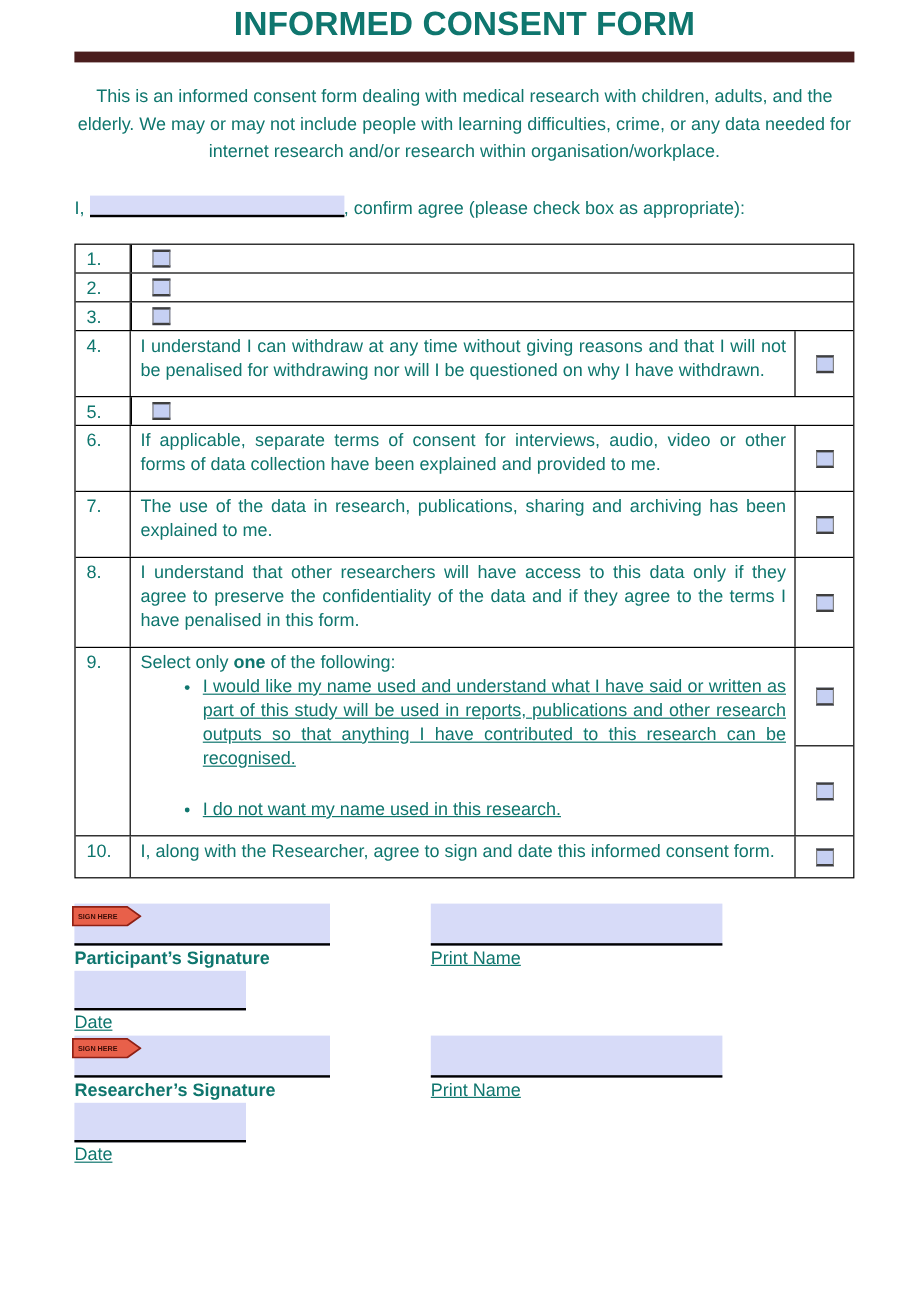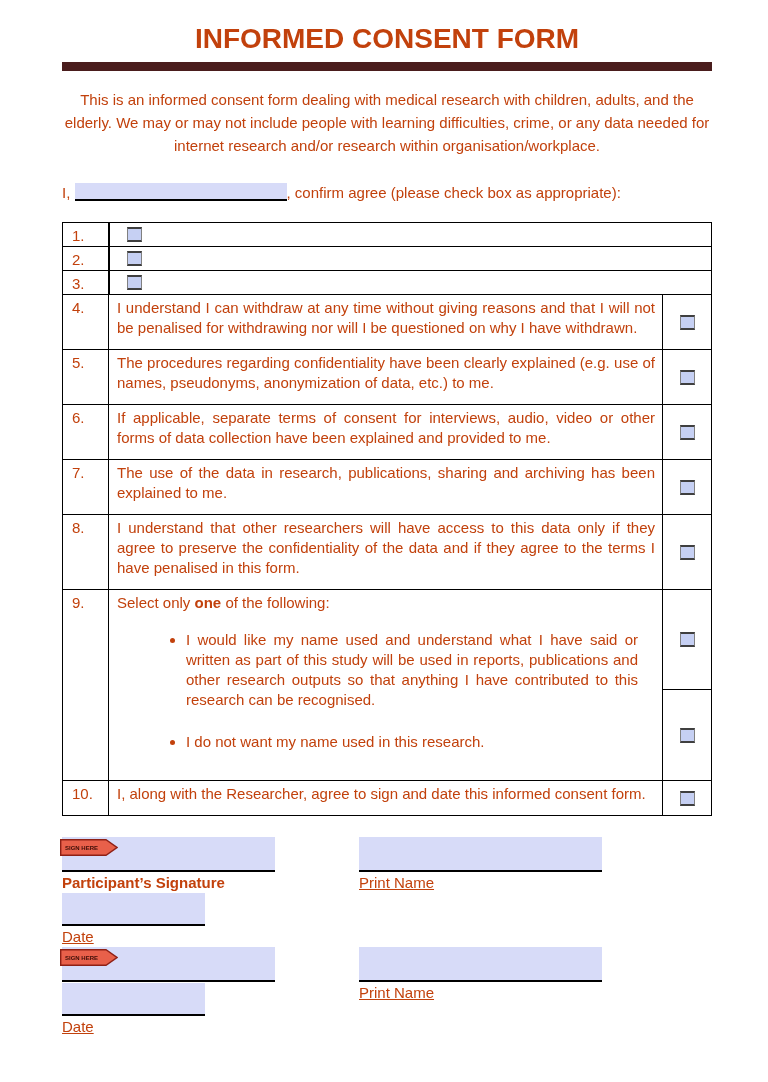--- a/index.html
+++ b/index.html
@@ -1,19 +1,19 @@
 <!DOCTYPE html>
 <html><head>
 <meta charset="utf-8">
 <style>
   html,body { margin:0; padding:0; background:#ffffff; }
   .page {
-    width:768px; min-height:1082px; background:#fff; color:#c2410c;
+    width:768px; min-height:1082px; background:#fff; color:#0f766e;
     font-family:"Liberation Sans", sans-serif; font-size:15px;
-    box-sizing:border-box; padding-top:21px; overflow:hidden;
+    box-sizing:border-box; padding-top:2px; overflow:hidden;
   }
   .content { margin-left:62px; width:650px; }
 
   .doc-title { text-align:center; font-weight:bold; font-size:28px; margin:2px 0 7px 0; }
   .title-bar { height:9px; background:#4a1d1d; margin-bottom:17px; }
 
   .intro { text-align:center; line-height:23px; margin:0 auto 25px auto; width:650px; }
 
   .consent-line { margin:0 0 19px 0; line-height:21px; }
   .blank {
@@ -38,21 +38,21 @@
     display:flex; align-items:center; justify-content:center;
   }
   .cell-cb.split { flex-direction:column; align-items:stretch; justify-content:stretch; }
   .cb-sub { flex:1; display:flex; align-items:center; justify-content:center; }
   .cb-sub.first { flex:1.1; border-bottom:1.6px solid #000; }
   .checkbox {
     width:15px; height:15px; box-sizing:border-box;
     background:#c6d0f3; border:1px solid #808080;
     border-top:2px solid #3f3f3f; border-bottom:2px solid #3f3f3f;
   }
-  .bullets { margin:17px; padding-left:52px; }
+  .bullets { margin:0; padding-left:52px;text-decoration:underline; }
   .bullets li { text-align:justify; line-height:20px; }
   .bullets li + li { margin-top:22px; }
 
   .sig-section { margin-top:21px; }
   .sig-grid { display:flex; gap:84px; }
   .sig-col-left { width:213px; }
   .sig-col-right { width:243px; }
   .fieldbox {
     background:#d7dbf8; height:33px; border-bottom:2px solid #000;
     position:relative; box-sizing:content-box;
@@ -101,21 +101,20 @@
       <div class="crow">
         <div class="cell-num">4.</div>
         <div class="cell-text">I understand I can withdraw at any time without giving reasons and that I will not be penalised for withdrawing nor will I be questioned on why I have withdrawn.</div>
         <div class="cell-cb">
             <span class="checkbox"></span>
           </div>
       </div>
 
       <div class="crow">
         <div class="cell-num">5.</div>
-        <div class="cell-text">The procedures regarding confidentiality have been clearly explained (e.g. use of names, pseudonyms, anonymization of data, etc.) to me.</div>
         <div class="cell-cb">
             <span class="checkbox"></span>
           </div>
       </div>
 
       <div class="crow">
         <div class="cell-num">6.</div>
         <div class="cell-text">If applicable, separate terms of consent for interviews, audio, video or other forms of data collection have been explained and provided to me.</div>
         <div class="cell-cb">
             <span class="checkbox"></span>
@@ -188,20 +187,21 @@
       </div>
 
       <div class="sig-grid" style="margin-top:1px;">
         <div class="sig-col-left">
           <div class="fieldbox">
             <svg class="sign-tag" viewBox="0 0 58 17">
               <path d="M0.7 0.7 H46 L57 8.5 L46 16.3 H0.7 Z" fill="#e8604a" stroke="#8e2015" stroke-width="1.4"></path>
               <text x="5" y="11" font-size="6" font-weight="bold" fill="#3c0d07" font-family="Liberation Sans, sans-serif">SIGN HERE</text>
             </svg>
           </div>
+          <div class="sig-label">Researcher’s Signature</div>
           <div class="datebox"></div>
           <div class="plain-label">Date</div>
         </div>
         <div class="sig-col-right">
           <div class="fieldbox"></div>
           <div class="plain-label">Print Name</div>
         </div>
       </div>
 
     </div>

